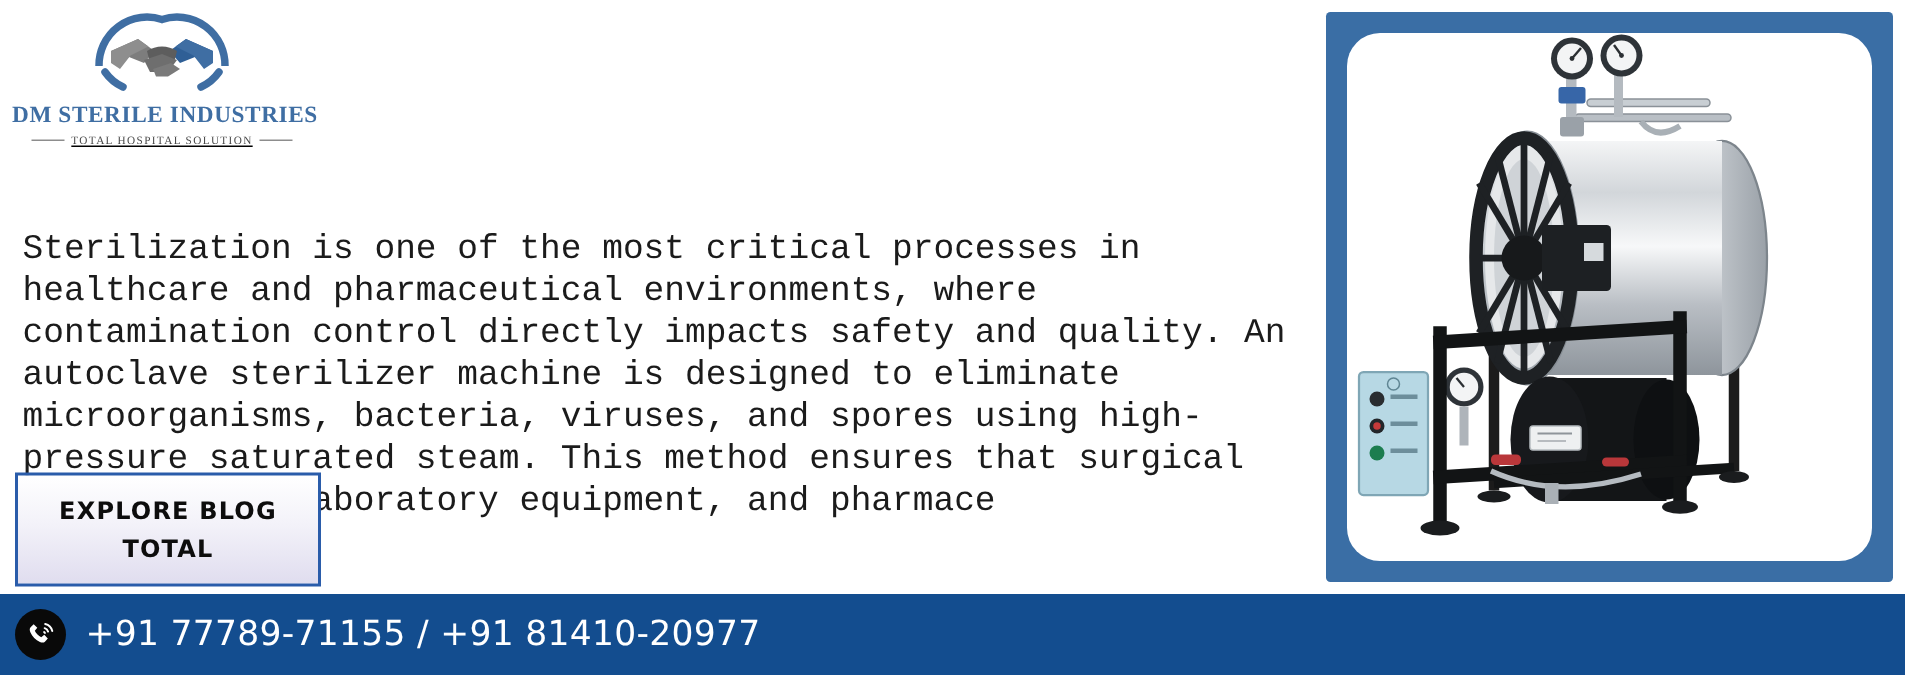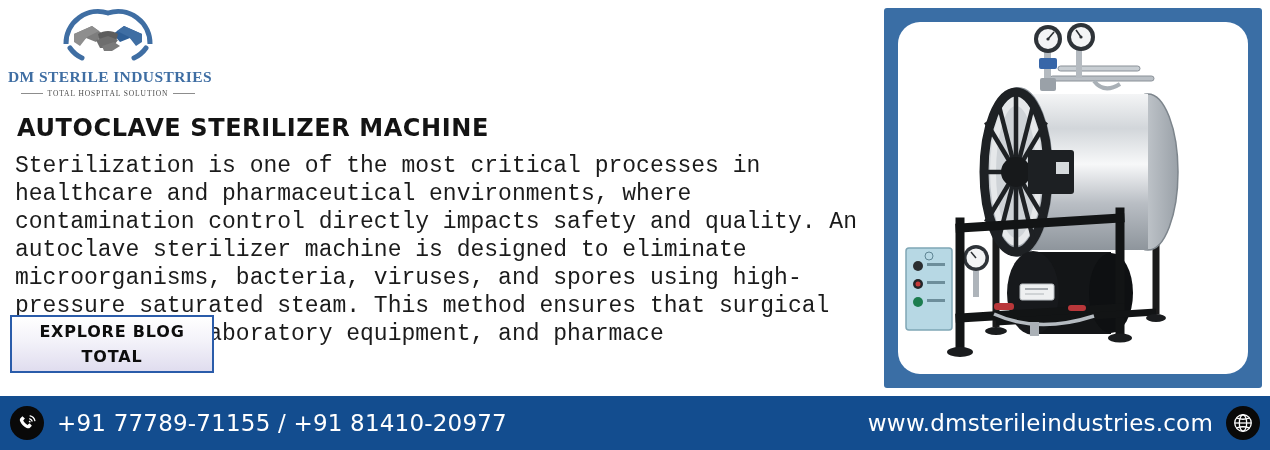--- a/index.html
+++ b/index.html
@@ -39,20 +39,21 @@
     letter-spacing: 0.4px;
     color: #3f6ea3;
     white-space: nowrap;
   }
   .logo-tagline-row {
     display: flex;
     align-items: center;
     justify-content: center;
     gap: 5px;
     margin-top: 3px;
+    text-decoration: underline;
   }
   .logo-tagline-row .rule {
     height: 1px;
     width: 22px;
     background: #8d8d8d;
   }
   .logo-tagline {
     font-family: "Liberation Serif", serif;
     font-size: 7.5px;
     letter-spacing: 0.9px;
@@ -84,21 +85,21 @@
     line-height: 28px;
     color: #1b1b1b;
   }
 
   
   .cta-button {
     position: absolute;
     left: 10px;
     top: 315px;
     width: 204px;
-    height: 58px;
+    height: 76px;
     box-sizing: border-box;
     border: 2px solid #2a5caa;
     background: linear-gradient(to bottom, #ffffff 0%, #f3f2f9 45%, #e0ddef 100%);
     display: flex;
     flex-direction: column;
     align-items: center;
     justify-content: center;
     cursor: pointer;
     font-family: "DejaVu Sans", sans-serif;
     font-weight: bold;
@@ -195,21 +196,20 @@
       <path d="M46 42 L58 38 L64 42 L56 47 L48 47 Z" fill="#7a7a7a"></path>
     </svg>
     <div class="logo-name">DM STERILE INDUSTRIES</div>
     <div class="logo-tagline-row">
       <span class="rule"></span>
       <span class="logo-tagline">TOTAL HOSPITAL SOLUTION</span>
       <span class="rule"></span>
     </div>
   </div>
 
-  <div class="headline">AUTOCLAVE STERILIZER MACHINE</div>
 
   <div class="paragraph">Sterilization is one of the most critical processes in healthcare and pharmaceutical environments, where contamination control directly impacts safety and quality. An autoclave sterilizer machine is designed to eliminate microorganisms, bacteria, viruses, and spores using high-pressure saturated steam. This method ensures that surgical instruments, laboratory equipment, and pharmace</div>
 
   <div class="cta-button">
     <span>EXPLORE BLOG</span>
     <span>TOTAL</span>
   </div>
 
   <div class="product-panel">
     <div class="product-inner">
@@ -352,27 +352,15 @@
       <span class="badge-icon">
         <svg width="21" height="21" viewBox="0 0 24 24" fill="none">
           <path d="M6.2 3.6 L9 6.3 L7.1 8.6 C8 10.6 10 12.6 12 13.6 L14.3 11.7 L17 14.5 L14.8 16.9 C13.9 17.8 12.4 17.7 11 17.1 C7.8 15.7 5 12.9 3.7 9.7 C3.1 8.3 3 6.8 3.9 5.9 Z" fill="#ffffff"></path>
           <path d="M15 3.4 A7.2 7.2 0 0 1 20.4 8.8" stroke="#ffffff" stroke-width="1.5" fill="none" stroke-linecap="round"></path>
           <path d="M14.6 6.6 A4.2 4.2 0 0 1 17.2 9.2" stroke="#ffffff" stroke-width="1.5" fill="none" stroke-linecap="round"></path>
           <path d="M14.2 9.6 A1.6 1.6 0 0 1 14.8 10.2" stroke="#ffffff" stroke-width="1.5" fill="none" stroke-linecap="round"></path>
         </svg>
       </span>
       <span class="footer-text">+91 77789-71155 / +91 81410-20977</span>
     </div>
-    <div class="footer-right">
-      <span class="footer-text">www.dmsterileindustries.com</span>
-      <span class="badge-icon">
-        <svg width="22" height="22" viewBox="0 0 24 24" fill="none" stroke="#ffffff" stroke-width="1.4">
-          <circle cx="12" cy="12" r="9"></circle>
-          <ellipse cx="12" cy="12" rx="4" ry="9"></ellipse>
-          <line x1="3" y1="12" x2="21" y2="12"></line>
-          <path d="M4.8 6.4 Q12 9.4 19.2 6.4"></path>
-          <path d="M4.8 17.6 Q12 14.6 19.2 17.6"></path>
-        </svg>
-      </span>
-    </div>
   </div>
 
 </div>
 
 </body></html>

